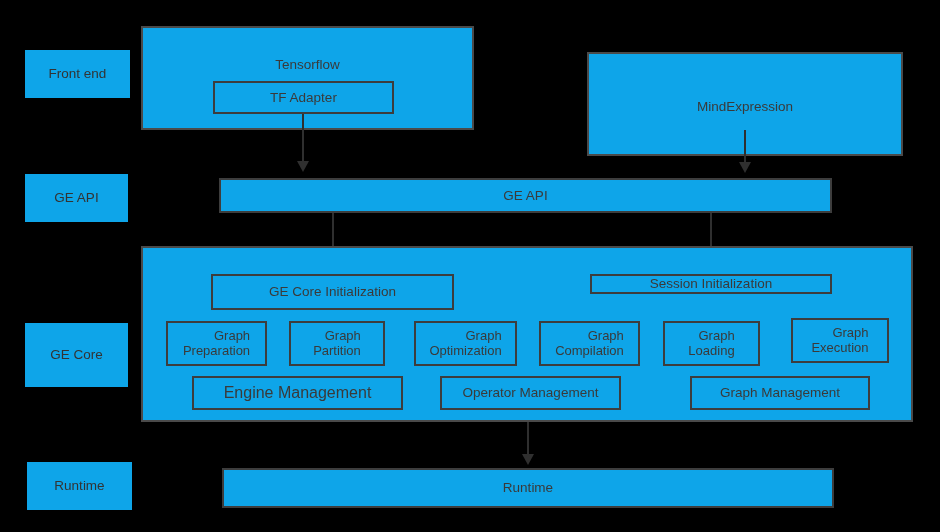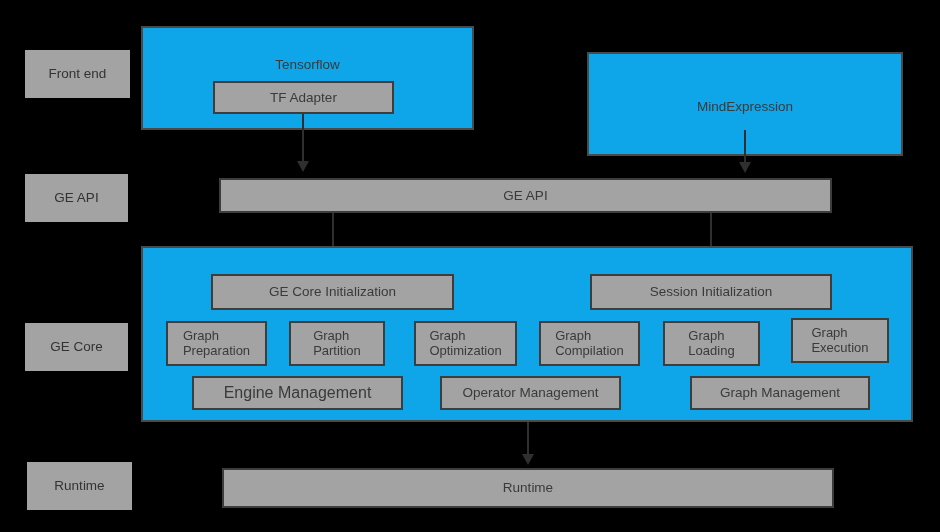--- a/index.html
+++ b/index.html
@@ -13,26 +13,26 @@
     height: 532px;
     background: #000000;
     overflow: hidden;
     font-family: "Liberation Sans", sans-serif;
   }
 
   
   .box {
     position: absolute;
     box-sizing: border-box;
-    background: #a3a3a3;
+    background: #0ea5e9;
     color: #3a3a3a;
     display: flex;
     align-items: center;
     justify-content: center;
-    text-align: left;
+    text-align: right;
     line-height: 1.15;
     white-space: pre-line;
   }
 
   
   .layer-chip {
     border: none;
     font-size: 13.5px;
     color: #333333;
   }
@@ -72,21 +72,21 @@
 </style>
 </head>
 <body>
 
 <div id="canvas">
 
   <div class="box layer-chip" style="left:25px; top:50px; width:105px; height:48px;">Front end</div>
 
   <div class="box layer-chip" style="left:25px; top:174px; width:103px; height:48px;">GE API</div>
 
-  <div class="box layer-chip" style="left:25px; top:323px; width:103px; height:48px;">GE Core</div>
+  <div class="box layer-chip" style="left:25px; top:323px; width:103px; height:64px;">GE Core</div>
 
   <div class="box layer-chip" style="left:27px; top:462px; width:105px; height:48px;">Runtime</div>
 
   <div class="panel" style="left:141px; top:26px; width:333px; height:104px;">
     <div class="panel-title" style="top:29px;">Tensorflow</div>
   </div>
   <div class="box stroke-thick" style="left:213px; top:81px; width:181px; height:33px; font-size:13.5px;">TF Adapter</div>
 
   <div class="panel" style="left:587px; top:26px; width:316px; height:104px;margin-top:26px;">
     <div class="panel-title" style="top:45px;">MindExpression</div>
@@ -102,21 +102,21 @@
 
   <div class="conn-line" style="left:332px; top:213px; height:47px;"></div>
   <div class="conn-head" style="left:327px; top:258px;"></div>
 
   <div class="conn-line" style="left:710px; top:213px; height:47px;"></div>
   <div class="conn-head" style="left:705px; top:258px;"></div>
 
   <div class="panel" style="left:141px; top:246px; width:772px; height:176px;"></div>
 
   <div class="box stroke-thick" style="left:211px; top:274px; width:243px; height:36px; font-size:13.5px;">GE Core Initialization</div>
-  <div class="box stroke-thick" style="left:590px; top:274px; width:242px; height:36px; font-size:13.5px;">Session Initialization</div>
+  <div class="box stroke-thick" style="left:590px; top:274px; width:242px; height:20px; font-size:13.5px;">Session Initialization</div>
 
   <div class="box stroke-thick" style="left:166px; top:321px; width:101px; height:45px; font-size:13px;">Graph
 Preparation</div>
   <div class="box stroke-thick" style="left:289px; top:321px; width:96px; height:45px; font-size:13px;">Graph
 Partition</div>
   <div class="box stroke-thick" style="left:414px; top:321px; width:103px; height:45px; font-size:13px;">Graph
 Optimization</div>
   <div class="box stroke-thick" style="left:539px; top:321px; width:101px; height:45px; font-size:13px;">Graph
 Compilation</div>
   <div class="box stroke-thick" style="left:663px; top:321px; width:97px; height:45px; font-size:13px;">Graph

